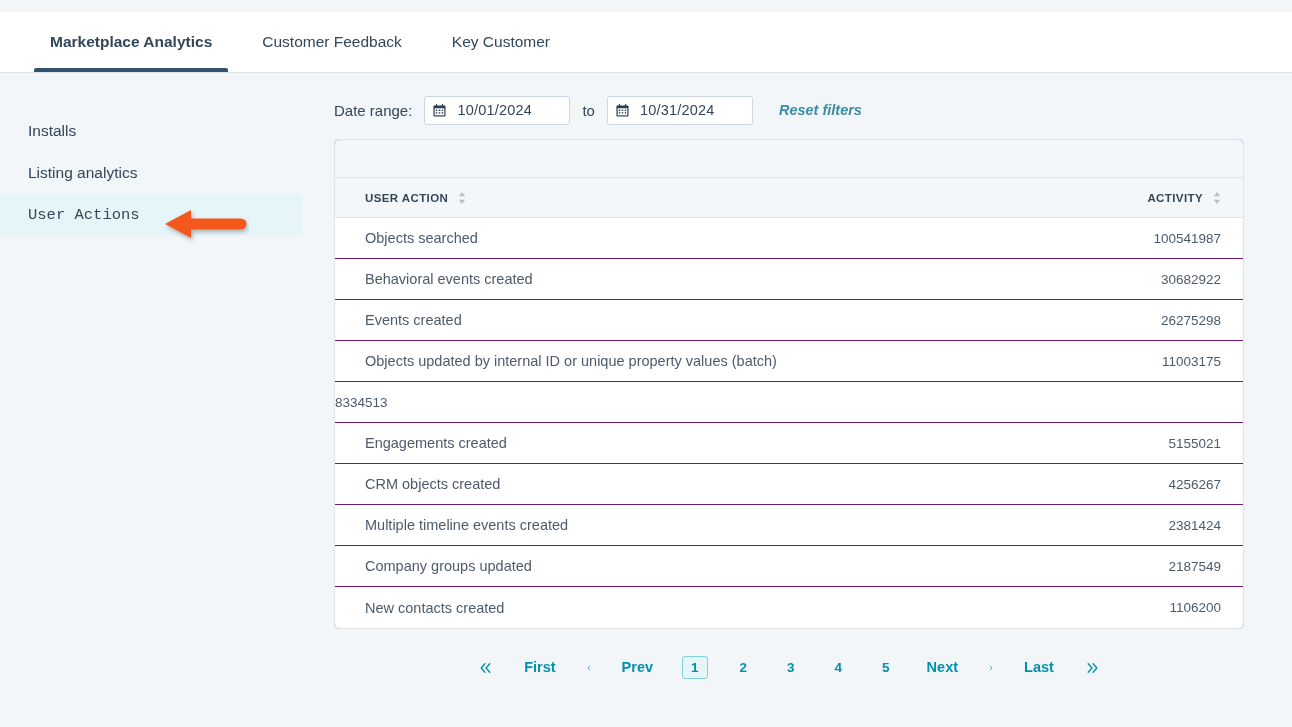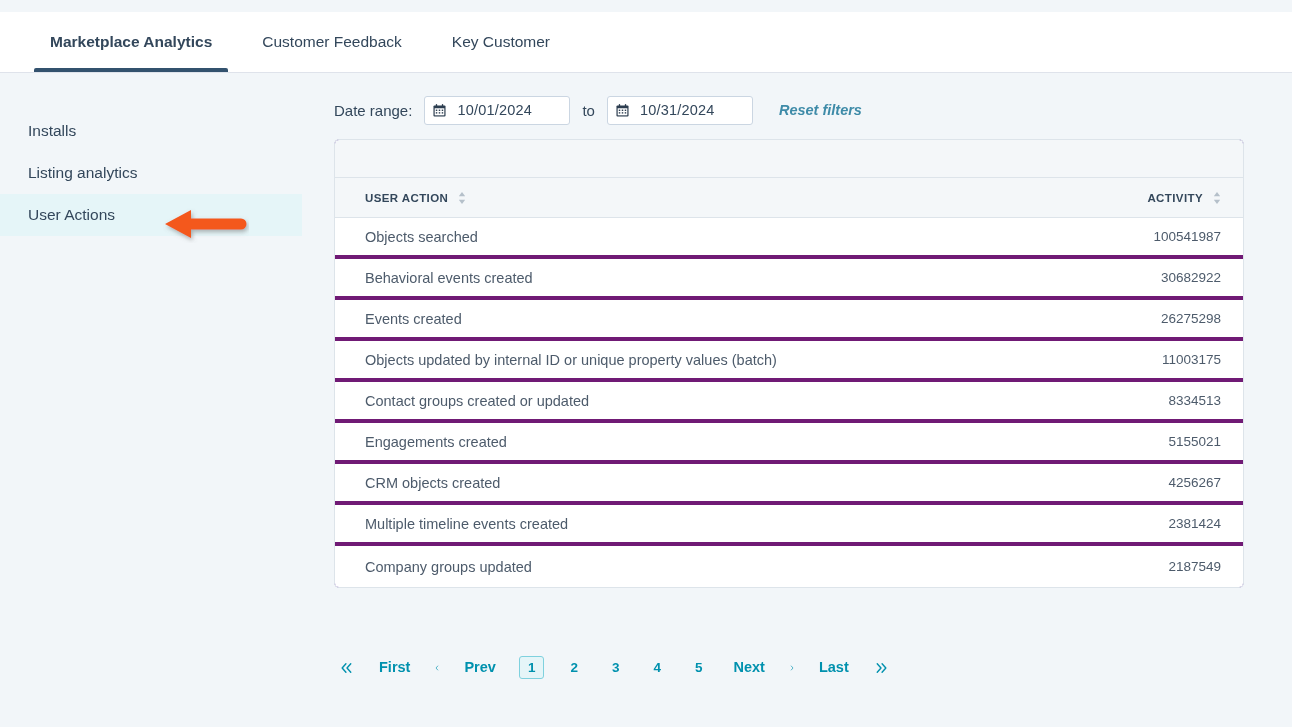--- a/index.html
+++ b/index.html
@@ -65,20 +65,21 @@
     padding-left: 28px;
     font-size: 15.5px;
     color: #33475b;
     cursor: pointer;
   }
   .side-item.active {
     background: #e5f5f8;
     width: 302px;
     margin-left: 0;
     padding-left: 28px;
+    font-family: Liberation Mono, monospace;
   }
 
   
   .arrow-annot {
     position: absolute;
     left: 163px;
     top: 205px;
     width: 86px;
     height: 38px;
     pointer-events: none;
@@ -171,21 +172,21 @@
   .th-activity { padding-right: 22px; }
   .sort-ic {
     margin-left: 10px;
     width: 8px; height: 14px;
     display: block;
   }
   .trow {
     height: 41px;
     display: flex;
     align-items: center;
-    border-bottom: 4px solid #701a75;
+    border-bottom: 1px solid #701a75;
     background: #ffffff;
   }
   .trow:last-child { border-bottom: none; }
   .td-action {
     flex: 1 1 auto;
     padding-left: 30px;
     font-size: 14.5px;
     color: #4d5b6b;
   }
   .td-activity {
@@ -196,21 +197,22 @@
   }
 
   
   .pagination {
     position: absolute;
     top: 656px;
     left: 334px;
     width: 910px;
     display: flex;
     align-items: center;
-    gap: 10px;
+    justify-content: center;
+    gap: 16px;
     color: #0091ae;
   }
   .pg {
     font-size: 14.5px;
     font-weight: bold;
     color: #0091ae;
     cursor: pointer;
     padding: 0 9px;
     line-height: 1;
     display: flex;
@@ -348,38 +350,41 @@
   </div>
   <div class="trow">
     <div class="td-action">Events created</div>
     <div class="td-activity">26275298</div>
   </div>
   <div class="trow">
     <div class="td-action">Objects updated by internal ID or unique property values (batch)</div>
     <div class="td-activity">11003175</div>
   </div>
   <div class="trow">
-    <div class="td-action">Contact groups created or updated</div>
     <div class="td-activity">8334513</div>
   </div>
   <div class="trow">
     <div class="td-action">Engagements created</div>
     <div class="td-activity">5155021</div>
   </div>
   <div class="trow">
     <div class="td-action">CRM objects created</div>
     <div class="td-activity">4256267</div>
   </div>
   <div class="trow">
     <div class="td-action">Multiple timeline events created</div>
     <div class="td-activity">2381424</div>
   </div>
   <div class="trow">
     <div class="td-action">Company groups updated</div>
     <div class="td-activity">2187549</div>
+  </div>
+  <div class="trow">
+    <div class="td-action">New contacts created</div>
+    <div class="td-activity">1106200</div>
   </div>
 </div>
 
 <div class="pagination">
   <svg class="chev" width="26" height="22" viewBox="0 0 26 22">
     <path d="M11 3 L4 11 L11 19" fill="none" stroke="#0091ae" stroke-width="2.6" stroke-linecap="round" stroke-linejoin="round"></path>
     <path d="M20 3 L13 11 L20 19" fill="none" stroke="#0091ae" stroke-width="2.6" stroke-linecap="round" stroke-linejoin="round"></path>
   </svg>
   <span class="pg">First</span>
 

